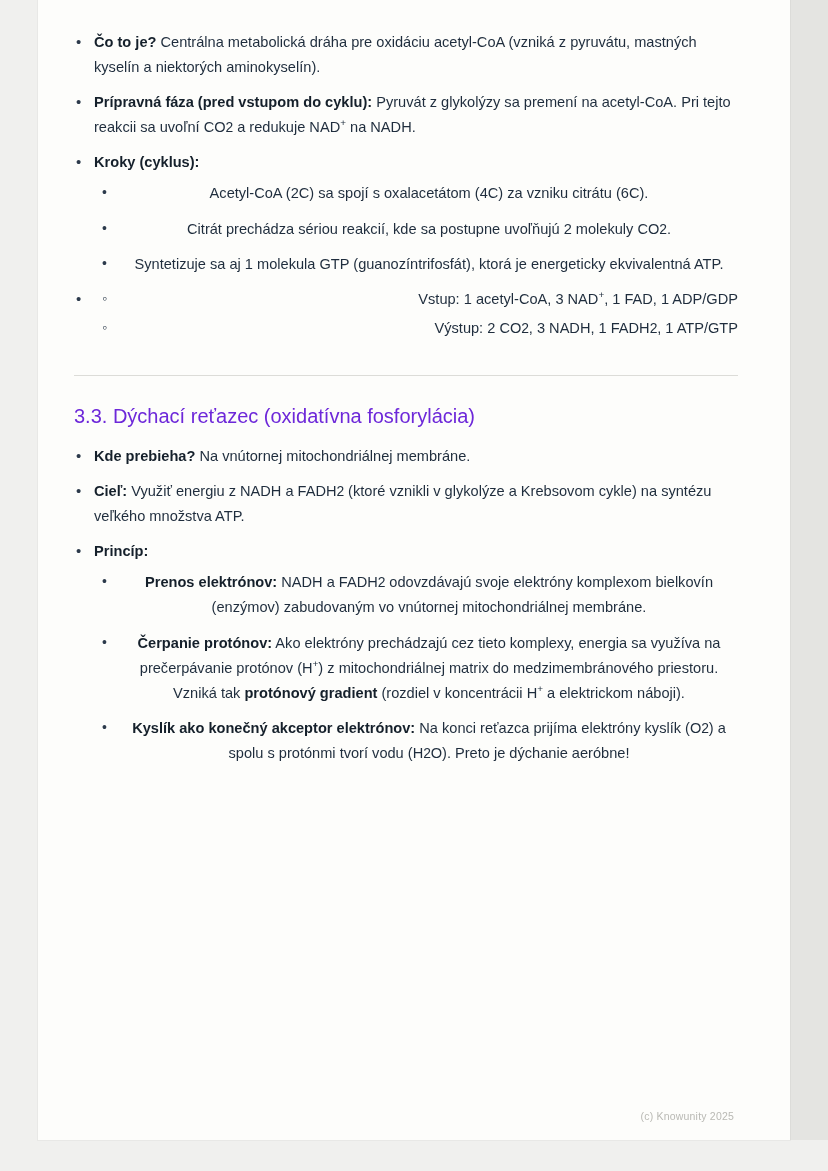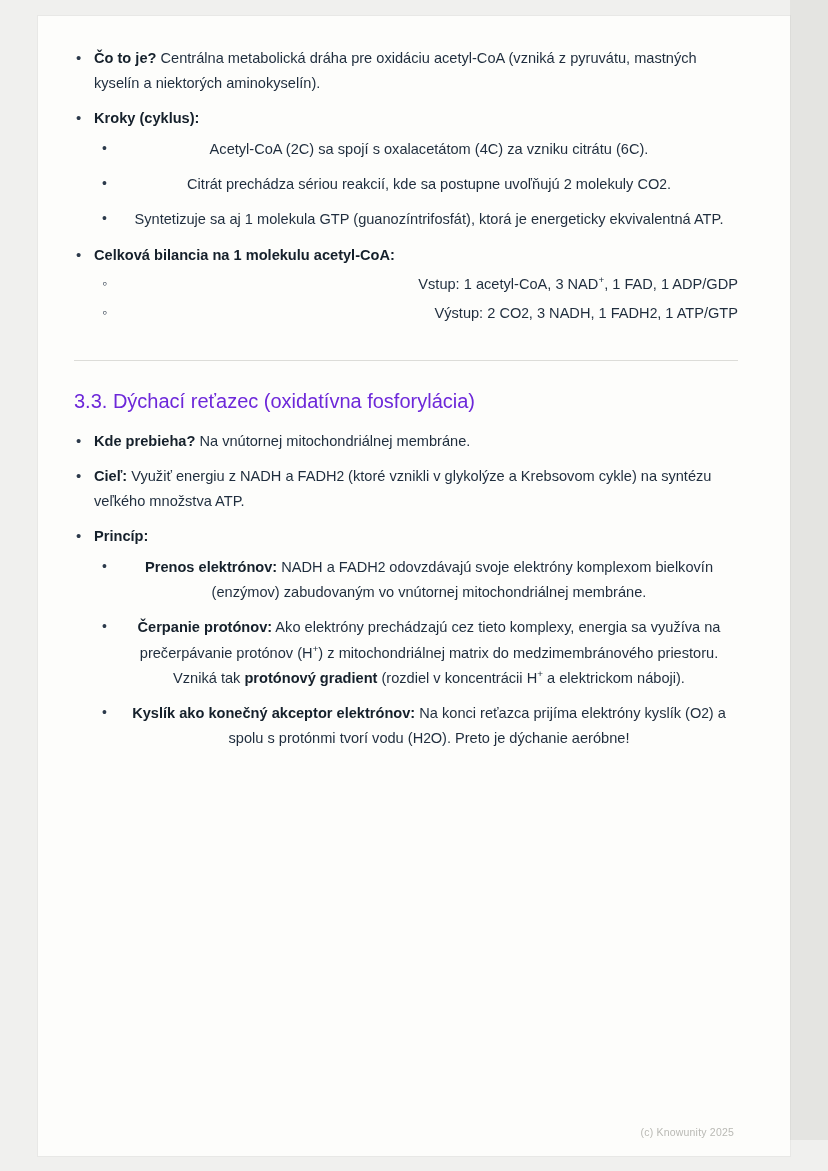--- a/index.html
+++ b/index.html
@@ -17,21 +17,21 @@
     position: relative;
     width: 828px;
     height: 1171px;
     background: #f0f0ee;
     box-sizing: border-box;
     overflow: hidden;
   }
   .sheet {
     position: absolute;
     left: 38px;
-    top: 16px;
+    top: 0;
     width: 752px;
     height: 1140px;
     background: #fdfdfb;
     box-shadow: 0 0 0 1px rgba(0,0,0,0.03);
     box-sizing: border-box;
     padding: 30px 52px 0 30px;
   }
   .scroll-track {
     position: absolute;
     right: 0;
@@ -155,38 +155,40 @@
 
   <div class="sheet">
     <div class="content">
 
       <ul class="lvl1">
 
         <li>
           <span class="b">Čo to je?</span><span> Centrálna metabolická dráha pre oxidáciu acetyl-CoA (vzniká z pyruvátu, mastných kyselín a niektorých aminokyselín).</span>
         </li>
 
+        <li>
+          <span class="b">Prípravná fáza (pred vstupom do cyklu):</span><span> Pyruvát z glykolýzy sa premení na acetyl-CoA. Pri tejto reakcii sa uvoľní CO</span><span class="sub2">2</span><span> a redukuje NAD</span><sup>+</sup><span> na NADH.</span>
+        </li>
 
         <li>
           <span class="b">Kroky (cyklus):</span>
           <ul class="lvl2">
             <li>
               <span>Acetyl-CoA (2C) sa spojí s oxalacetátom (4C) za vzniku citrátu (6C).</span>
             </li>
             <li>
               <span>Citrát prechádza sériou reakcií, kde sa postupne uvoľňujú 2 molekuly CO</span><span class="sub2">2</span><span>.</span>
             </li>
             <li>
               <span>Syntetizuje sa aj 1 molekula GTP (guanozíntrifosfát), ktorá je energeticky ekvivalentná ATP.</span>
             </li>
           </ul>
         </li>
 
         <li>
-          <span class="b">Celková bilancia na 1 molekulu acetyl-CoA:</span>
           <ul class="lvl2b">
             <li>
               <span>Vstup: 1 acetyl-CoA, 3 NAD</span><sup>+</sup><span>, 1 FAD, 1 ADP/GDP</span>
             </li>
             <li>
               <span>Výstup: 2 CO</span><span class="sub2">2</span><span>, 3 NADH, 1 FADH</span><span class="sub2">2</span><span>, 1 ATP/GTP</span>
             </li>
           </ul>
         </li>
 

